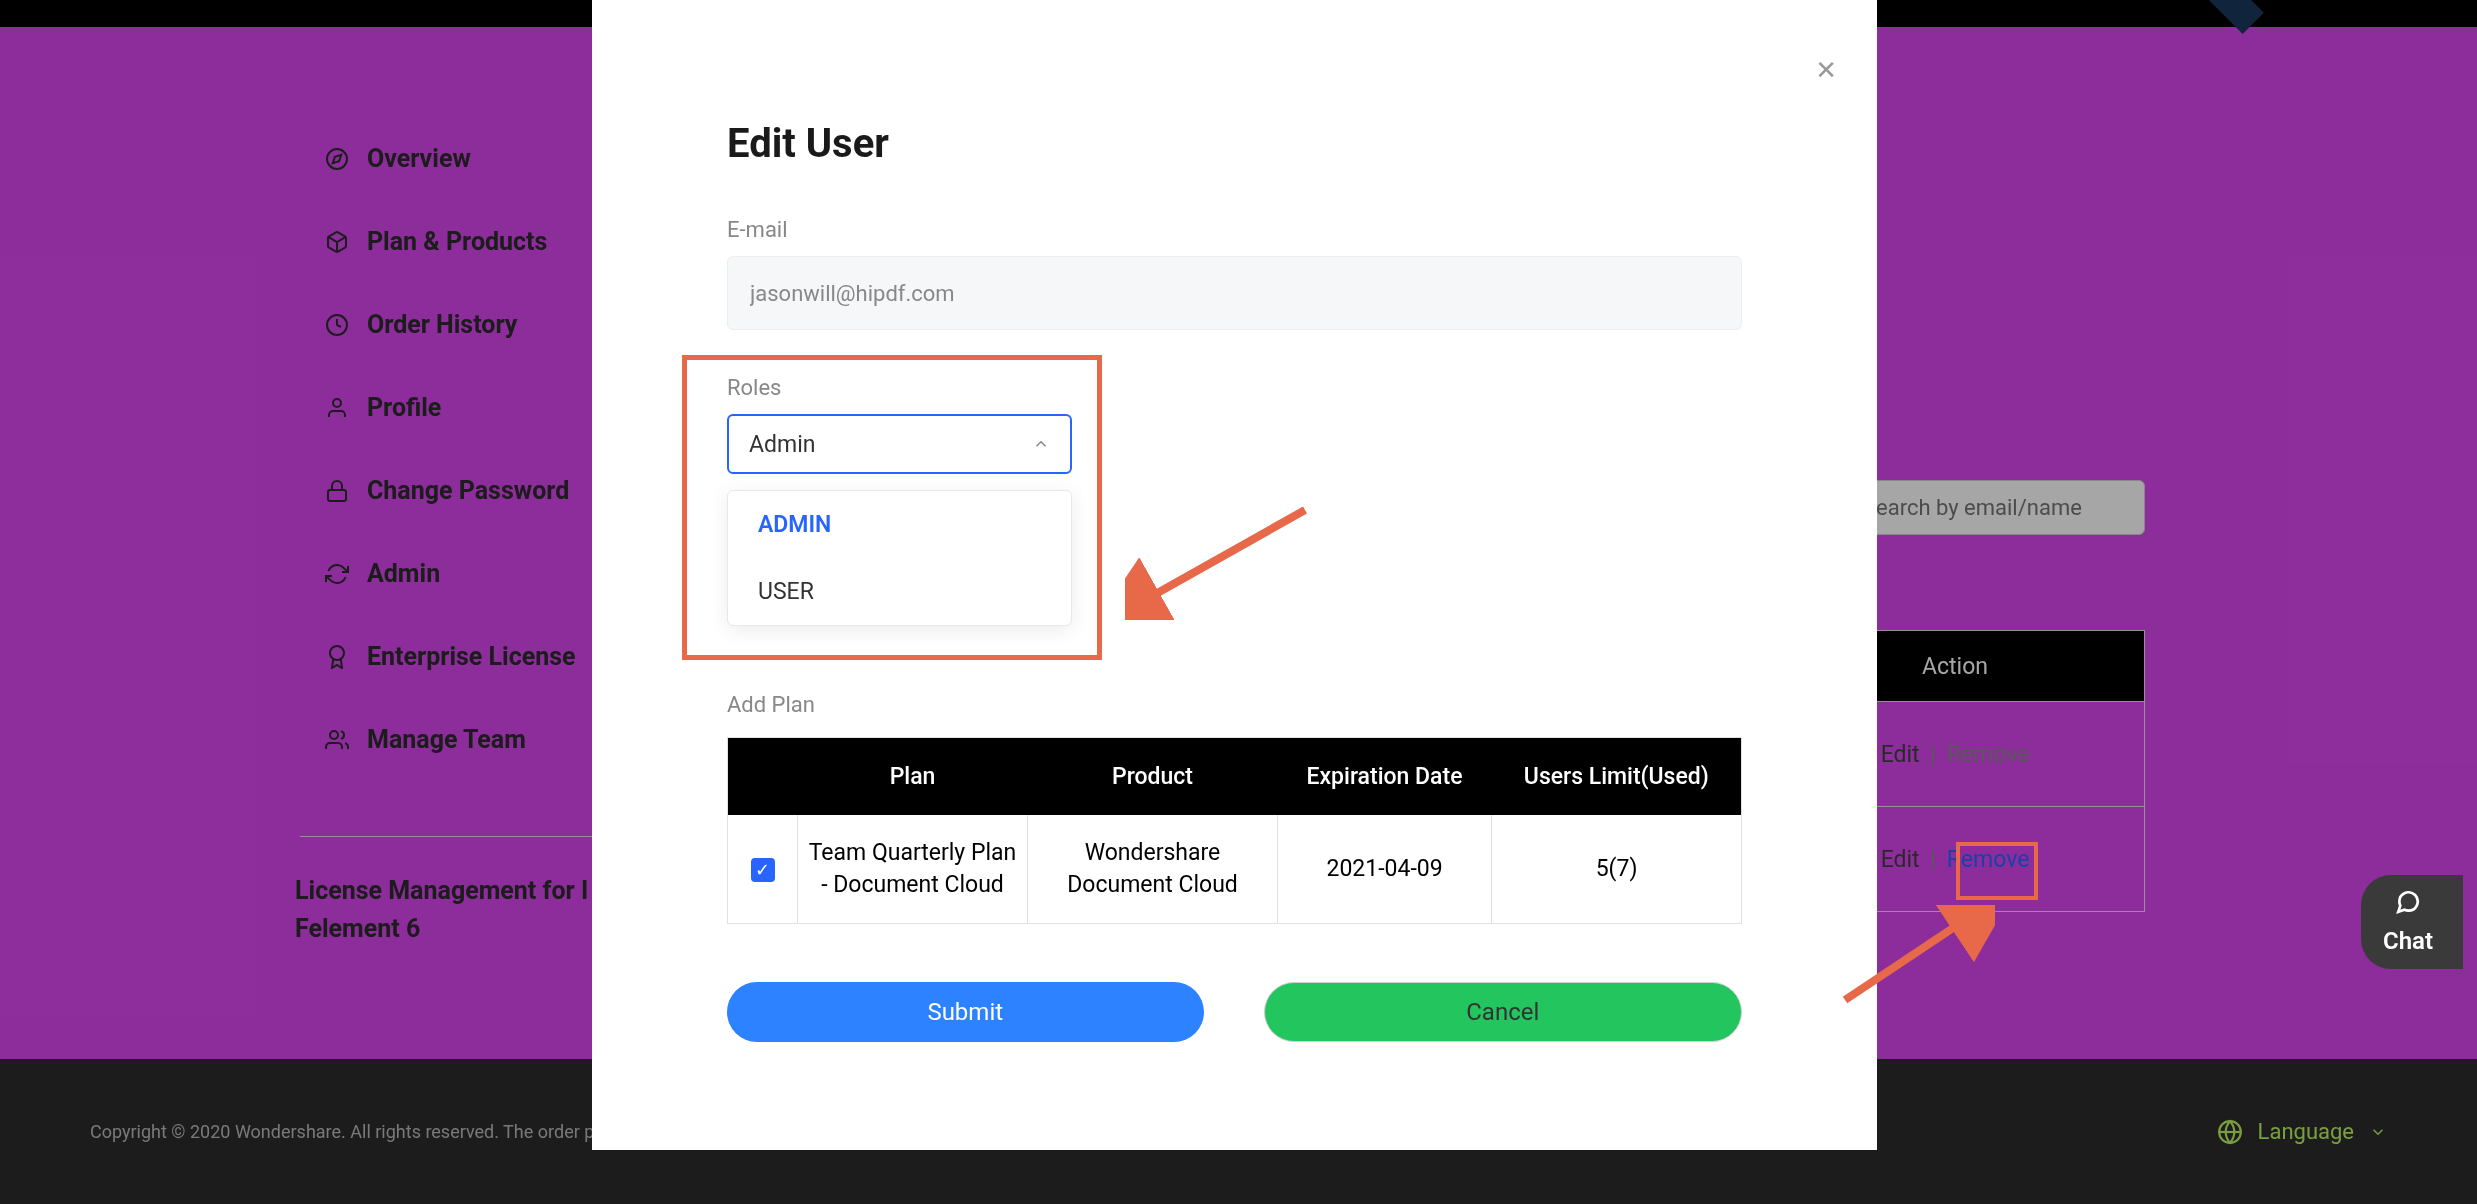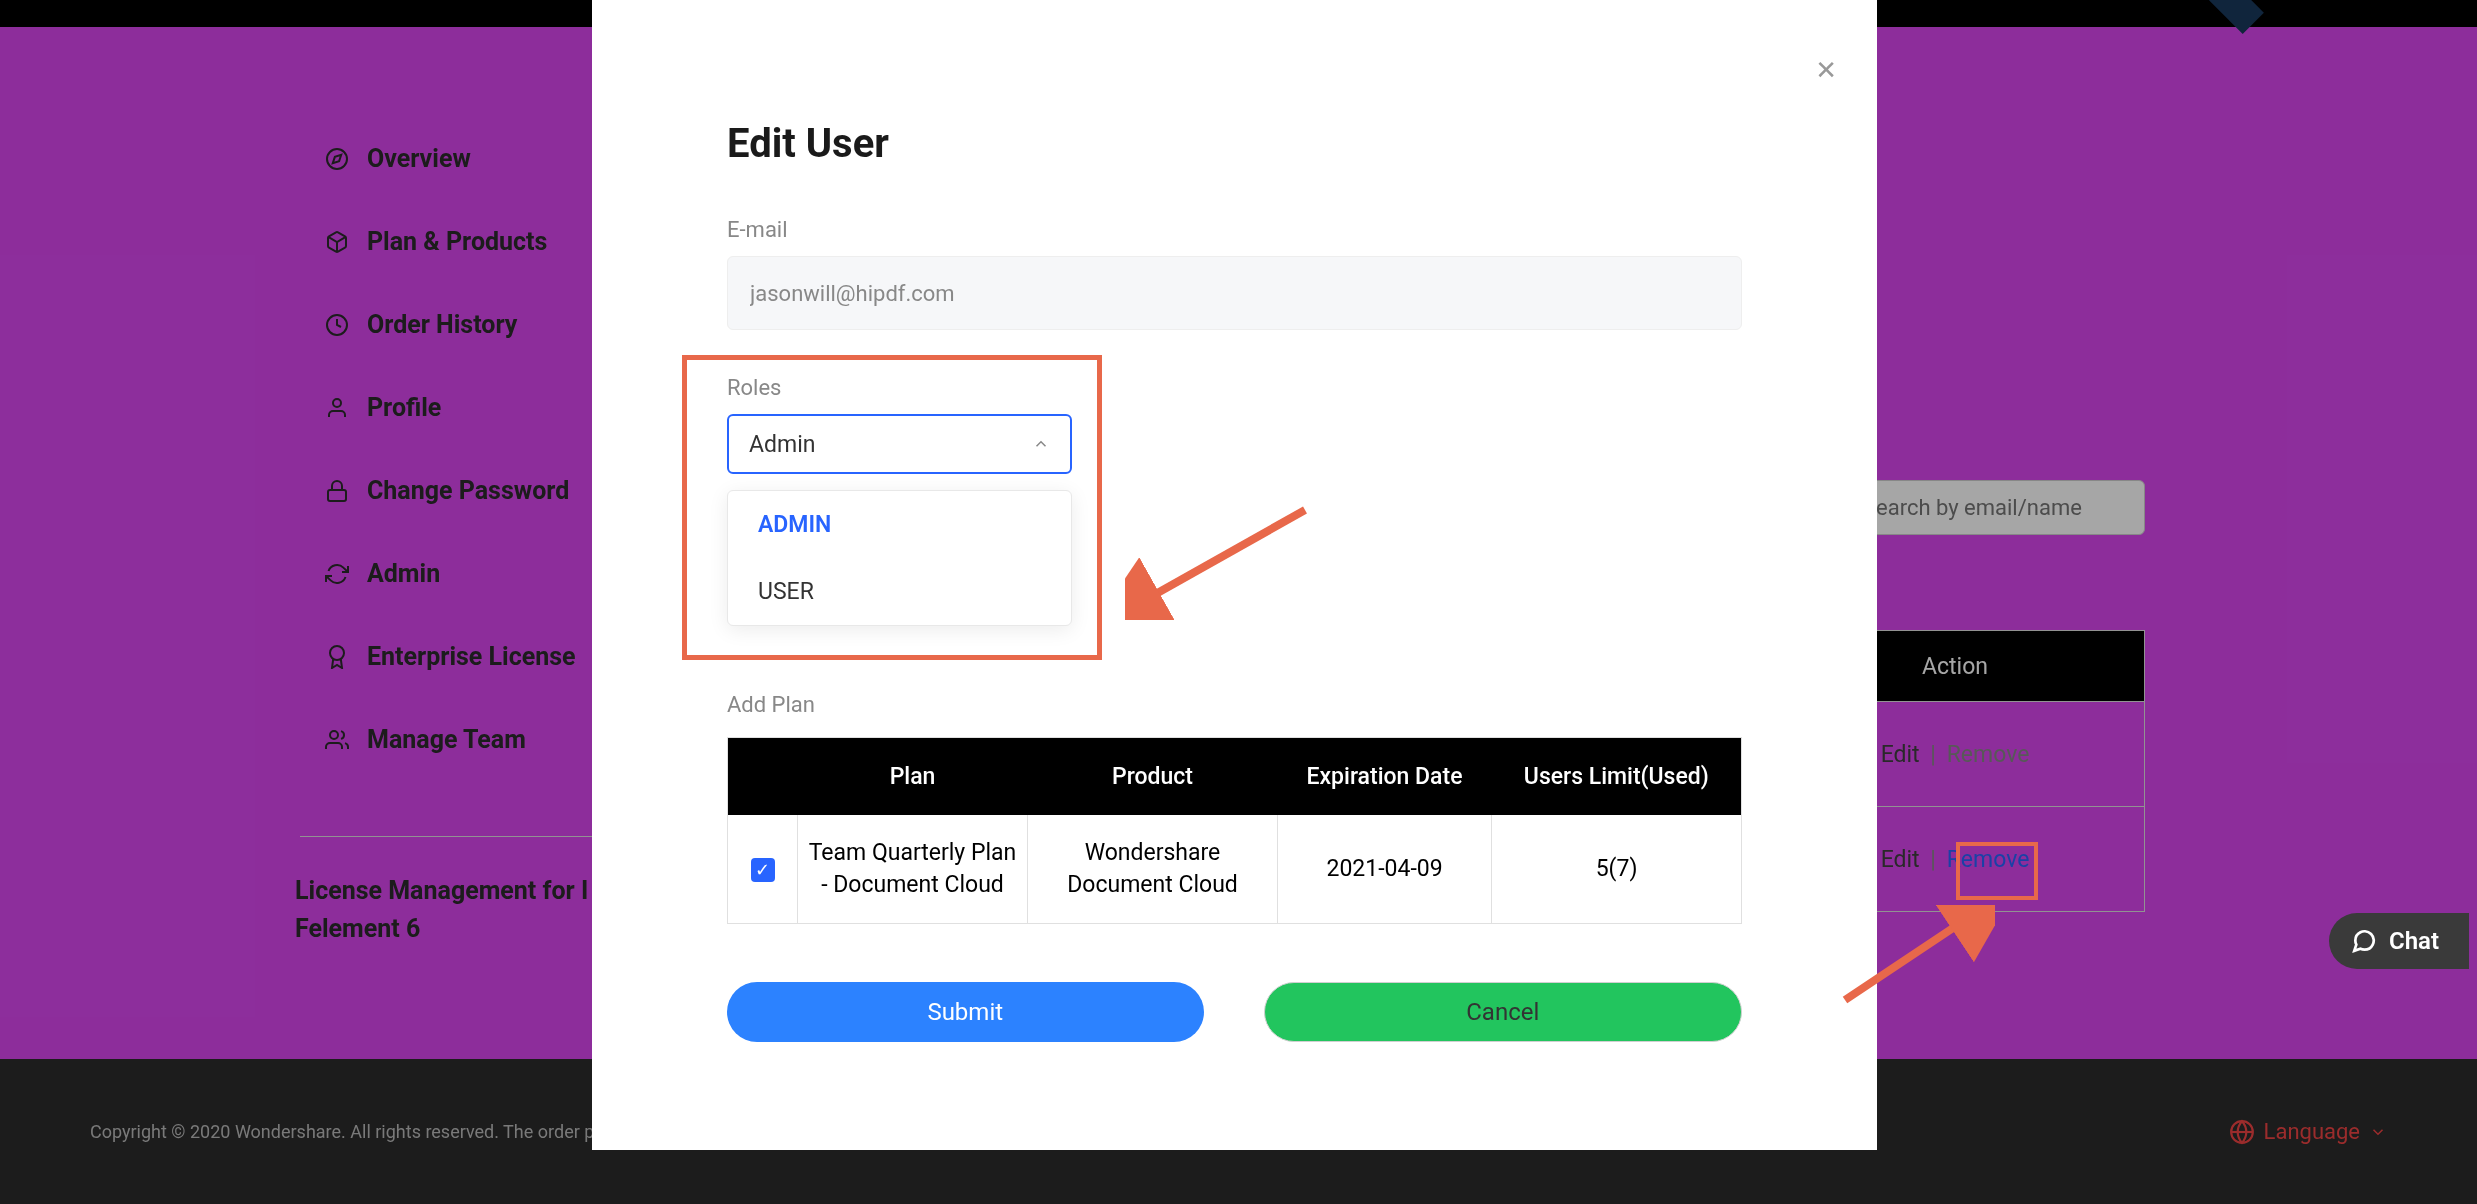--- a/index.html
+++ b/index.html
@@ -169,22 +169,22 @@
       color: #bbb;
       font-size: 18px;
       display: flex;
       align-items: center;
       padding: 0 90px;
       justify-content: space-between;
     }
     .footer-right {
       display: flex;
       align-items: center;
-      gap: 9px;
-      color: #ef4444;
+      gap: 15px;
+      color: #bef264;
       font-size: 22px;
     }
     .overlay {
       position: absolute;
       inset: 0;
       background: rgba(0,0,0,0.35);
       z-index: 10;
     }
     .modal {
       position: absolute;
@@ -369,33 +369,34 @@
     }
     .arrow2 {
       position: absolute;
       left: 1835px;
       top: 905px;
       z-index: 40;
       pointer-events: none;
     }
     .chat-widget {
       position: absolute;
-      right: 8px;
+      right: 14px;
       bottom: 235px;
       background: #3a3a3a;
       color: #fff;
       padding: 14px 30px 14px 22px;
       border-radius: 30px 0 0 30px;
       font-size: 24px;
       font-weight: 600;
       display: flex;
       align-items: center;
       gap: 12px;
       z-index: 50;
       cursor: pointer;
+      flex-direction: column;
     }
   </style>
 </head>
 <body>
 
 <div class="top-bar"></div>
 <div class="decor teal"></div>
 <div class="decor gold"></div>
 <div class="decor navy"></div>
 

